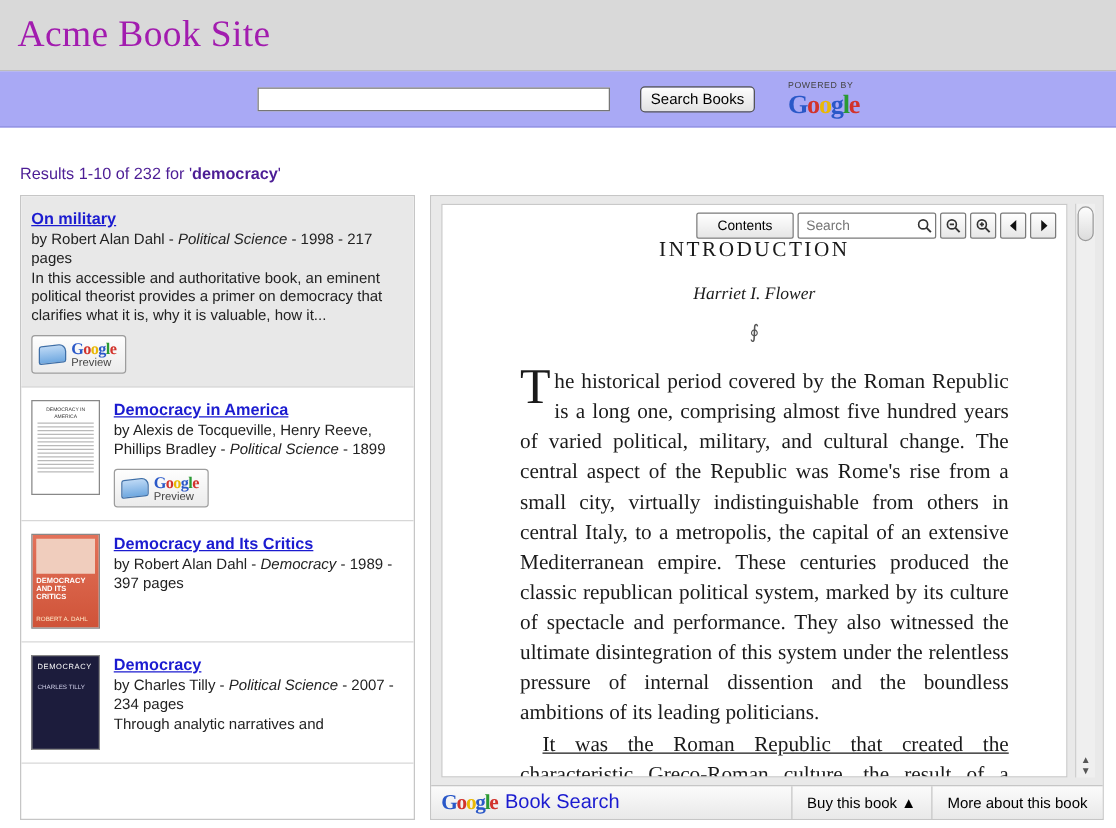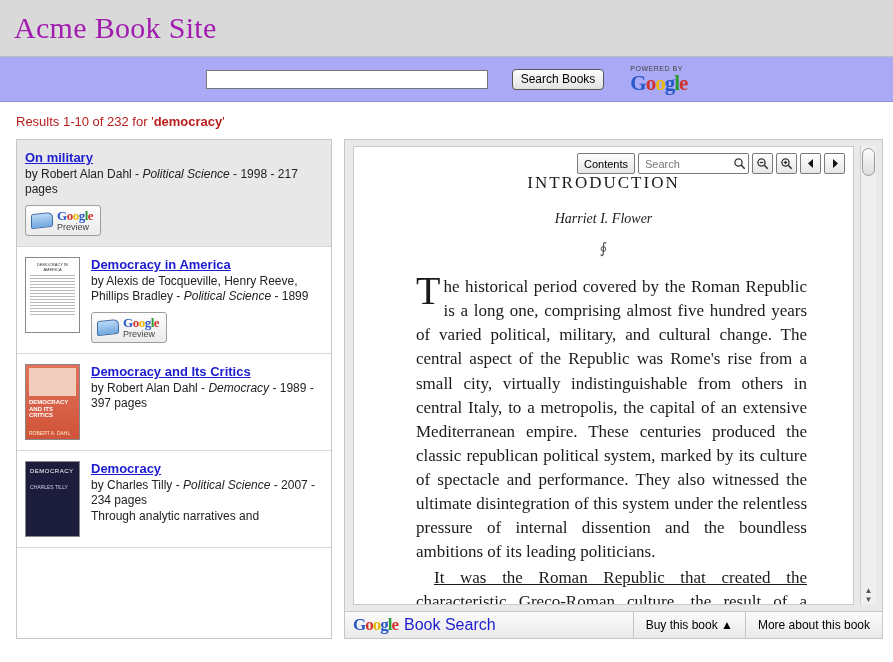--- a/index.html
+++ b/index.html
@@ -84,23 +84,23 @@
     font-weight: bold;
     letter-spacing: -1px;
   }
   .g-b { color: #2a58c8; }
   .g-r { color: #d2332c; }
   .g-y { color: #e9b806; }
   .g-g { color: #2a9a33; }
 
   
   .results-line {
-    padding: 12px 0 10px 16px;
+    padding: 29px 0 10px 16px;
     font-size: 13px;
-    color: #b91c1c;
+    color: #4c1d95;
   }
   .results-line b { font-weight: bold; }
 
   
   .main {
     display: flex;
     padding: 0 10px 0 16px;
     box-sizing: border-box;
     gap: 12px;
     height: 500px;
@@ -234,21 +234,21 @@
     display: flex;
     align-items: center;
     gap: 3px;
     z-index: 5;
   }
   .tb-btn {
     height: 19px;
     border: 1px solid #7a7a7a;
     background: linear-gradient(#ffffff, #e6e6e6);
     font-size: 11px;
-    padding: 0 6px;
+    padding: 0 16px;
     border-radius: 2px;
     cursor: pointer;
     display: flex;
     align-items: center;
     color: #000;
   }
   .tb-search {
     display: flex;
     align-items: center;
     height: 19px;
@@ -387,20 +387,21 @@
 </div>
 
 <div class="main">
 
   <div class="result-list">
 
     <div class="result-item selected">
       <div class="res-body">
         <a class="res-title">On military</a>
         <div class="res-meta"><span>by Robert Alan Dahl - </span><i>Political Science</i><span> - 1998 - 217 pages</span></div>
+        <div class="res-snippet">In this accessible and authoritative book, an eminent political theorist provides a primer on democracy that clarifies what it is, why it is valuable, how it...</div>
         <div class="preview-btn">
           <span class="book-icon">
               <span class="bk"></span>
             </span>
           <span class="preview-text">
             <span class="preview-google"><span class="g-b">G</span><span class="g-r">o</span><span class="g-y">o</span><span class="g-b">g</span><span class="g-g">l</span><span class="g-r">e</span></span>
             <span class="preview-word">Preview</span>
           </span>
         </div>
       </div>

